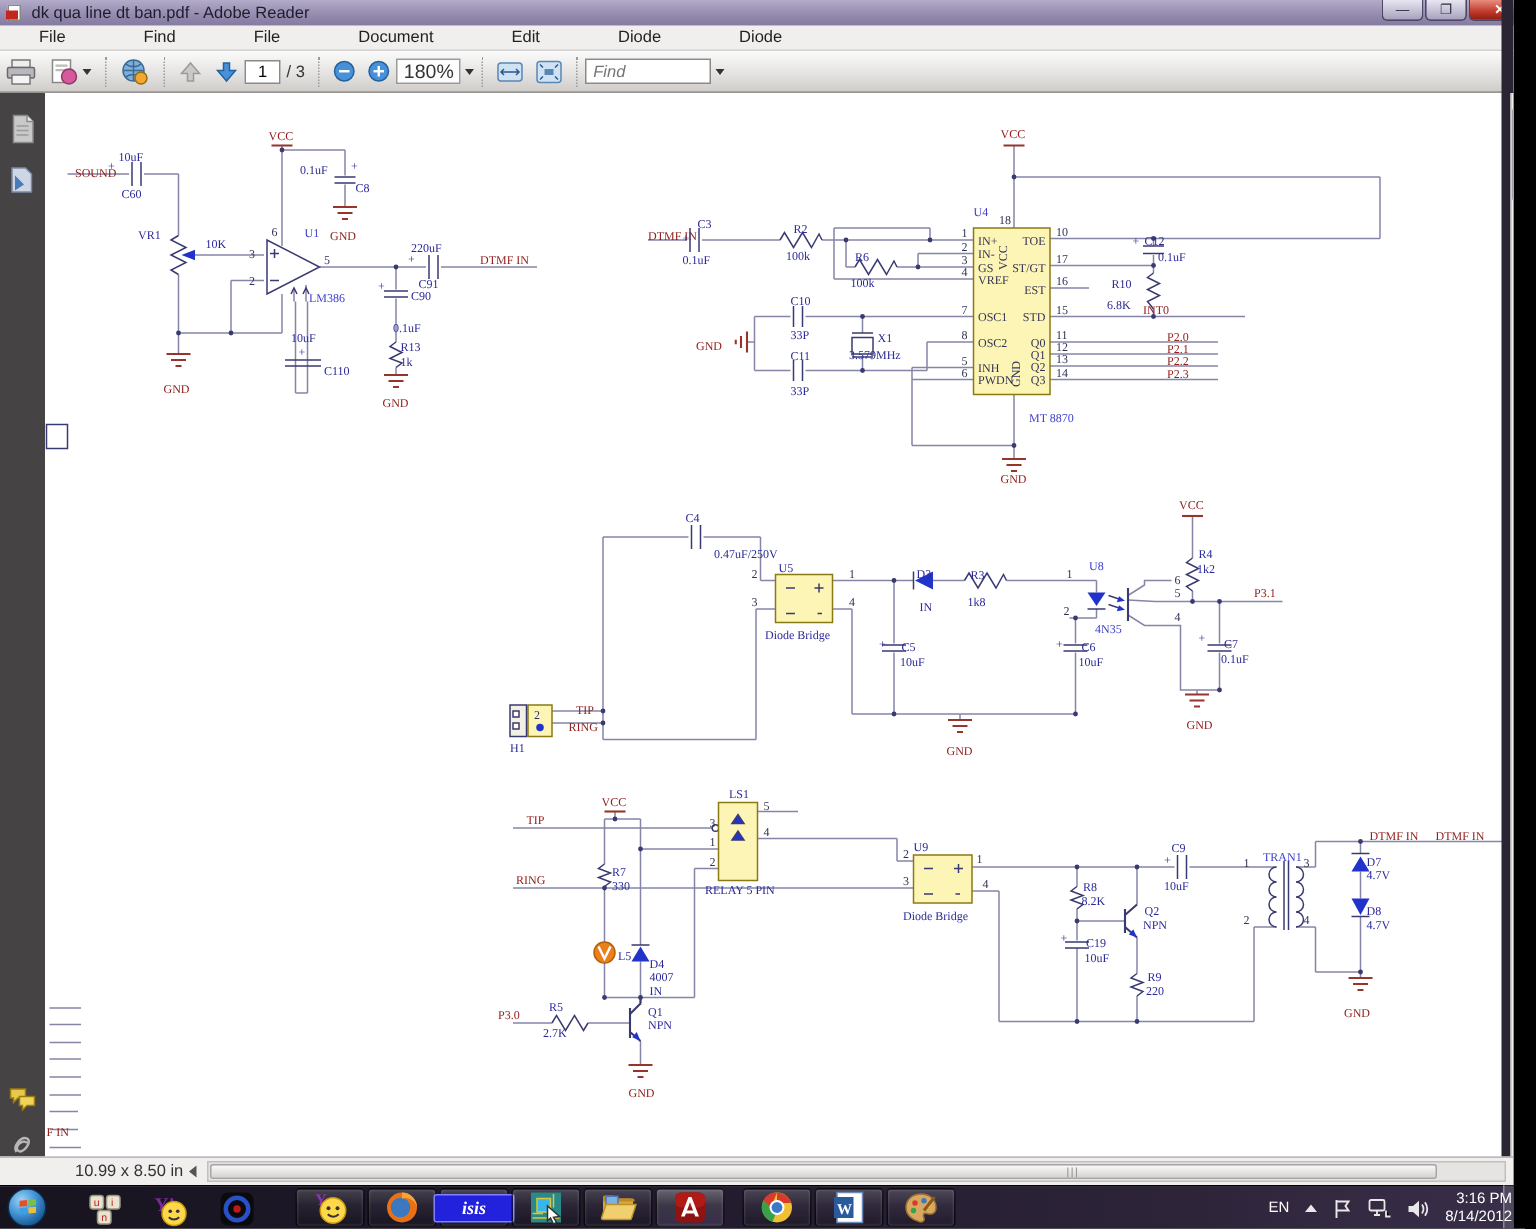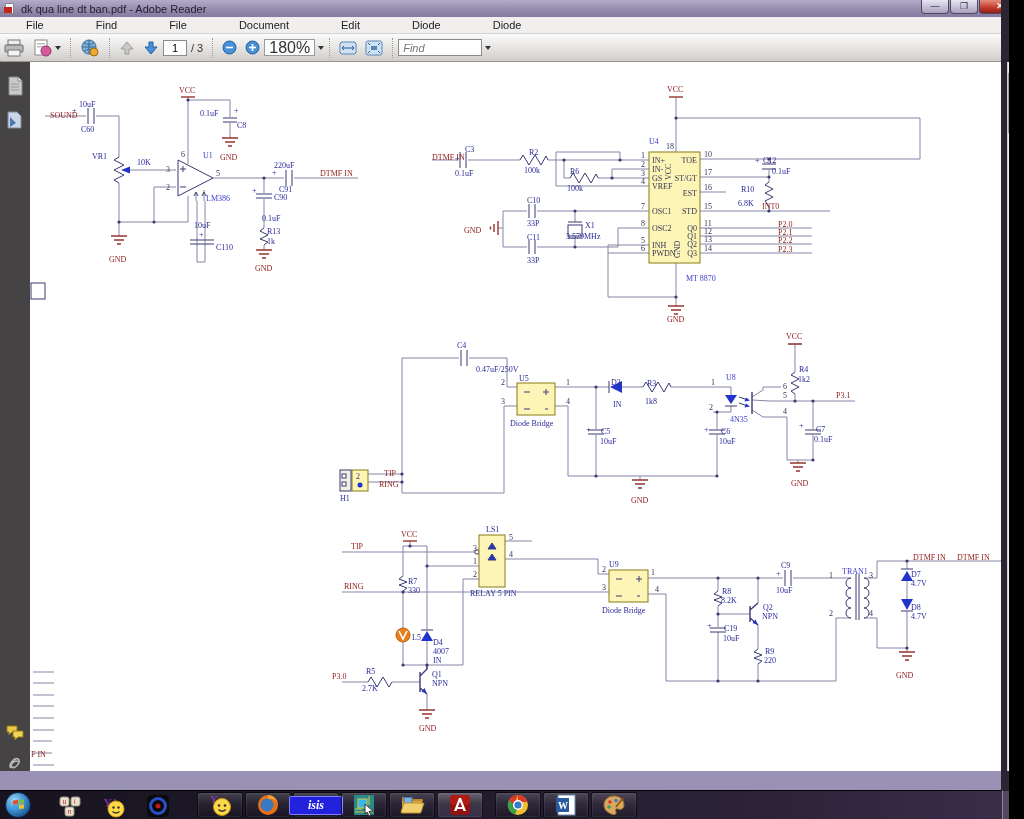--- a/index.html
+++ b/index.html
@@ -25,21 +25,21 @@
   #toolbar{position:absolute;left:0;top:34px;width:1024px;height:28px;
     background:linear-gradient(#fbfbfb,#e3e1df 60%,#cfccc9);border-bottom:1px solid #979593;
     display:flex;align-items:center;font-size:11px;color:#333;}
   .tsep{width:1px;height:20px;margin:0 5px;border-left:1px dotted #9b9b9b;}
   .tbtn{height:22px;display:flex;align-items:center;padding:0 3px;margin:0 1px;}
   .caret{width:0;height:0;border-left:3px solid transparent;border-right:3px solid transparent;
     border-top:4px solid #333;margin-left:3px;}
   #page-input{width:24px;height:16px;border:1px solid #8a8a8a;font-size:11px;text-align:center;
     font-family:"Liberation Sans",sans-serif;padding:0;background:#fff;}
   #zoom-field{min-width:40px;height:17px;border:1px solid #9a9a9a;background:#fdfdfd;
-    font-size:16px;line-height:15px;padding:0 4px;}
+    font-size:13px;line-height:15px;padding:0 4px;}
   #find-input{width:84px;height:17px;border:1px solid #8a8a8a;font-size:11px;padding:0 4px;
     font-family:"Liberation Sans",sans-serif;background:#fff;font-style:italic;}
   
   #sidebar{position:absolute;left:0;top:62px;width:30px;height:709px;background:#454344;}
   .sb-ic{position:absolute;left:5px;width:20px;height:20px;}
   
   #content{position:absolute;left:30px;top:62px;width:977px;height:709px;background:#fff;overflow:hidden;}
   #rightframe{position:absolute;right:0;top:0;width:8px;height:790px;background:#2b2533;}
   
   #vscroll{position:absolute;left:1007px;top:62px;width:9px;height:709px;background:#efeeed;border-left:1px solid #cfcecd;}
@@ -581,20 +581,29 @@
   </div>
 
   <div id="rightframe"></div>
 
   <div id="vscroll">
     <span class="varrow" style="top:3px;border-bottom:4px solid #666;"></span>
     <div id="vthumb"></div>
     <span class="varrow" style="bottom:3px;border-top:4px solid #666;"></span>
   </div>
 
+  <div id="statusbar">
+    <span id="doc-size">10.99 x 8.50 in</span>
+    <span id="hs-left"></span>
+    <div id="htrack">
+      <div id="hthumb">
+        <span id="hgrip">|||</span>
+      </div>
+    </div>
+  </div>
 
   <div id="taskbar">
     <div id="startorb">
       <span class="orbflag">
         <i style="left:0;top:0;background:#e4502a;"></i>
           <i style="left:6px;top:0;background:#7ac043;"></i>
         <i style="left:0;top:5px;background:#3aa0e8;"></i>
           <i style="left:6px;top:5px;background:#f0c030;"></i>
       </span>
     </div>
@@ -684,15 +693,37 @@
       <svg width="24" height="24" viewBox="0 0 24 24">
         <path d="M12 3 C18 3 22 7 22 12 C22 16 19 17 16 16 C13.5 15.2 13 17 14 19 C14.8 20.8 13 22 11 21.5 C6 20.3 2 17 2 12 C2 7 6 3 12 3 Z" fill="#d8a860" stroke="#9a7030"></path>
         <circle cx="8" cy="9" r="1.8" fill="#d83a2c"></circle>
           <circle cx="14" cy="7.5" r="1.8" fill="#3a78c8"></circle>
         <circle cx="7" cy="14" r="1.8" fill="#3aa049"></circle>
           <circle cx="17" cy="11" r="1.6" fill="#f0c030"></circle>
         <path d="M14 14 L21 5" stroke="#8a5a20" stroke-width="2"></path>
       </svg>
     </div>
 
+    <div id="tray">
+      <span class="titem">EN</span>
+      <span class="titem">
+        <span style="width:0;height:0;border-left:4px solid transparent;border-right:4px solid transparent;border-bottom:5px solid #e8e8e8;"></span>
+      </span>
+      <svg class="titem" width="14" height="14" viewBox="0 0 14 14">
+        <path d="M3 1 V13 M3 2 H11 L9 5 L11 8 H3" stroke="#e8e8e8" fill="none" stroke-width="1.3"></path>
+      </svg>
+      <svg class="titem" width="16" height="14" viewBox="0 0 16 14">
+        <rect x="1" y="1" width="10" height="7" rx="1" fill="none" stroke="#e8e8e8" stroke-width="1.2"></rect>
+        <path d="M4 11 H8 M6 8 V11" stroke="#e8e8e8" stroke-width="1.2"></path>
+        <path d="M12 8 V12 H15" stroke="#e8e8e8" stroke-width="1.2"></path>
+      </svg>
+      <svg class="titem" width="15" height="14" viewBox="0 0 15 14">
+        <polygon points="1,5 4,5 8,1.5 8,12.5 4,9 1,9" fill="#e8e8e8"></polygon>
+        <path d="M10 4 Q12 7 10 10 M12 2.5 Q15 7 12 11.5" stroke="#e8e8e8" fill="none" stroke-width="1.2"></path>
+      </svg>
+      <span id="clock">
+        <span>3:16 PM</span><br>
+        <span>8/14/2012</span>
+      </span>
+    </div>
   </div>
   <div id="showdesk"></div>
 </div>
 
 </body></html>

